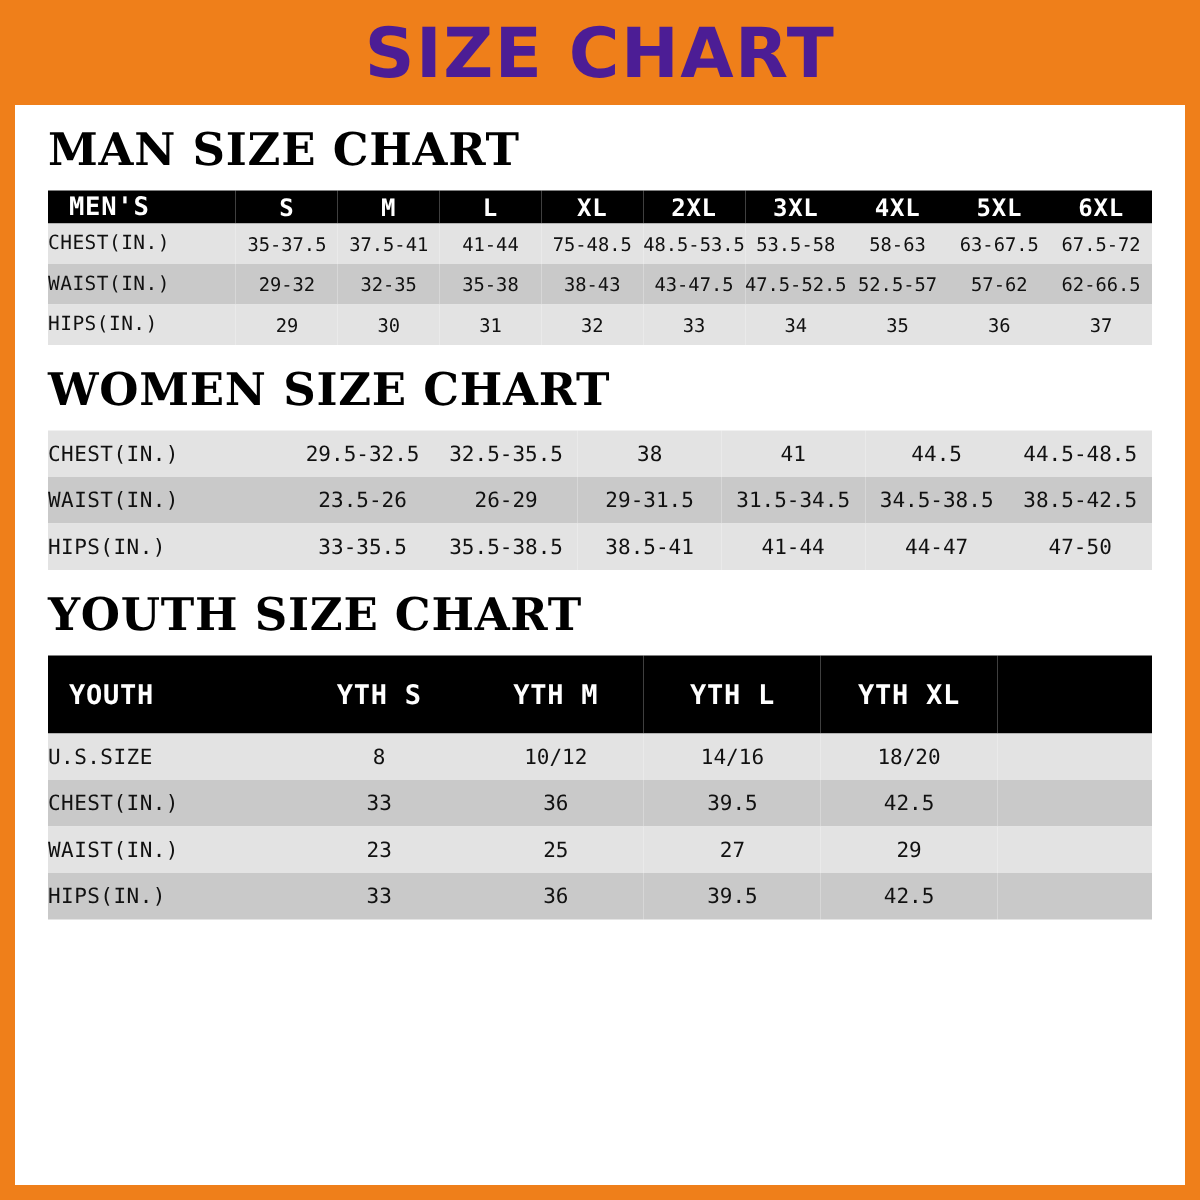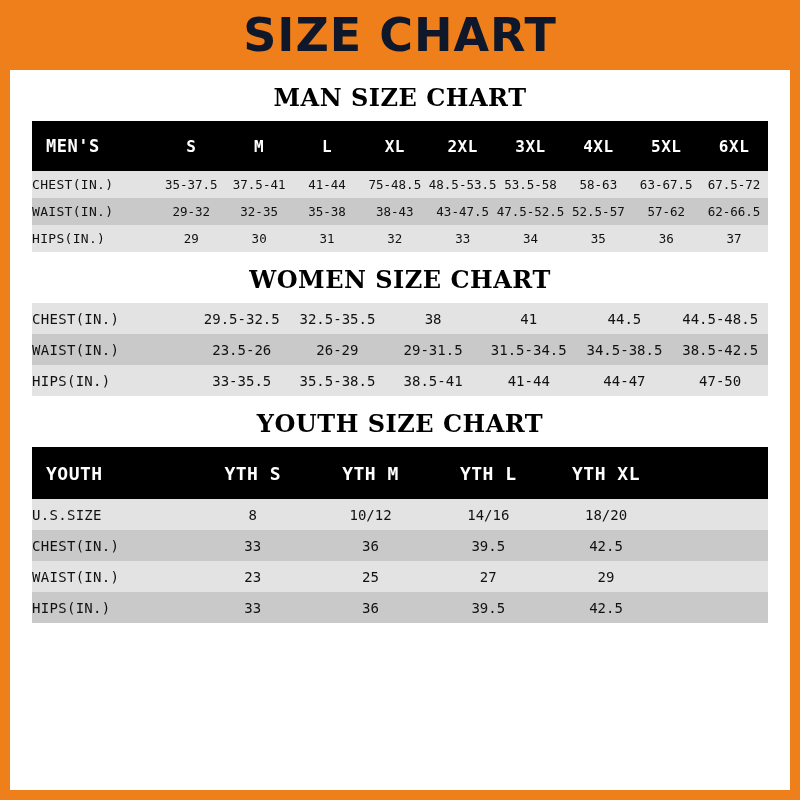--- a/index.html
+++ b/index.html
@@ -29,50 +29,50 @@
     display: flex;
     align-items: center;
     justify-content: center;
     margin: 0 -10px;
   }
   .banner-title {
     font-family: "DejaVu Sans", sans-serif;
     font-weight: bold;
     font-size: 46px;
     letter-spacing: 1px;
-    color: #0f172a;
+    color: #4c1d95;
     line-height: 1;
   }
   .section {
     padding: 0 22px;
   }
   .section-title {
-    text-align: center;
+    text-align: left;
     font-family: "DejaVu Serif", serif;
     font-weight: bold;
-    font-size: 24px;
+    font-size: 30px;
     letter-spacing: 0.5px;
     margin: 13px 0 9px 0;
   }
   table {
     border-collapse: collapse;
     width: 100%;
     table-layout: fixed;
   }
   table td, table th {
     padding: 0;
     text-align: center;
     vertical-align: middle;
   }
   .thead-row {
     background: #000000;
     color: #ffffff;
   }
   .thead-row td {
-    height: 50px;
+    height: 22px;
     font-family: "DejaVu Sans Mono", monospace;
     font-weight: bold;
     font-size: 16px;
     letter-spacing: 0.5px;
   }
   .thead-row td.rowlabel {
     text-align: left;
     padding-left: 14px;
     font-size: 17px;
   }

